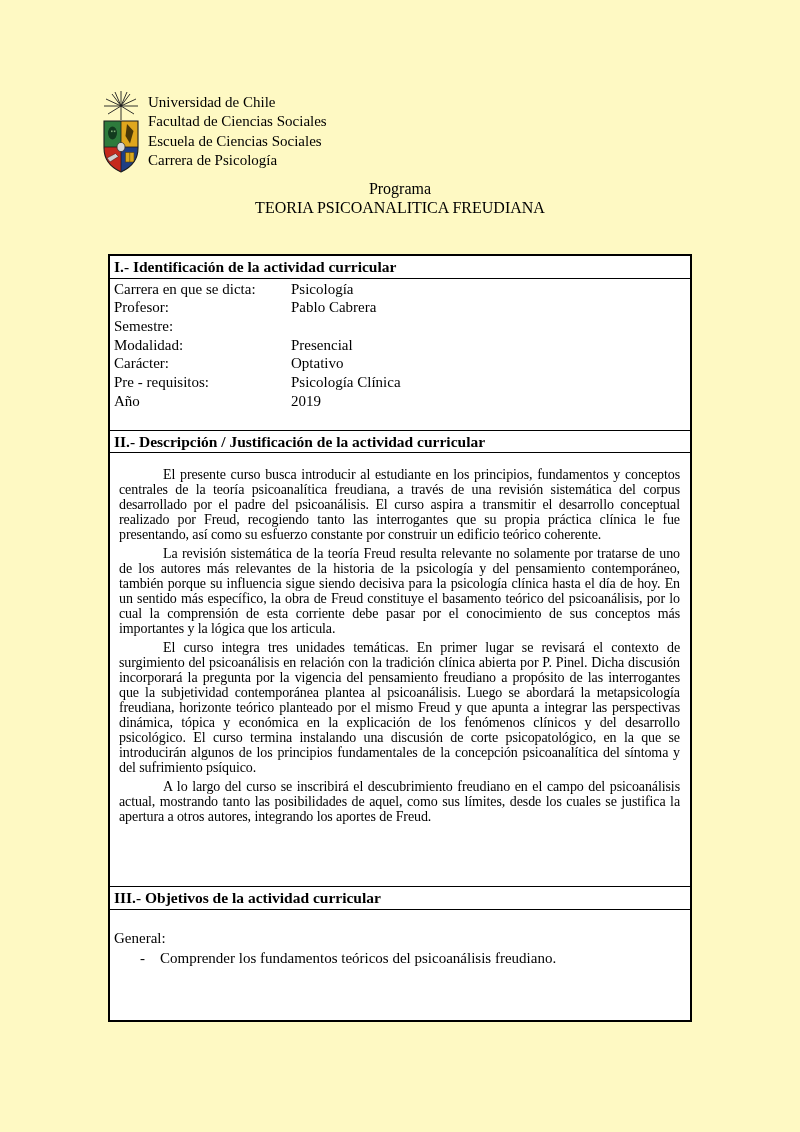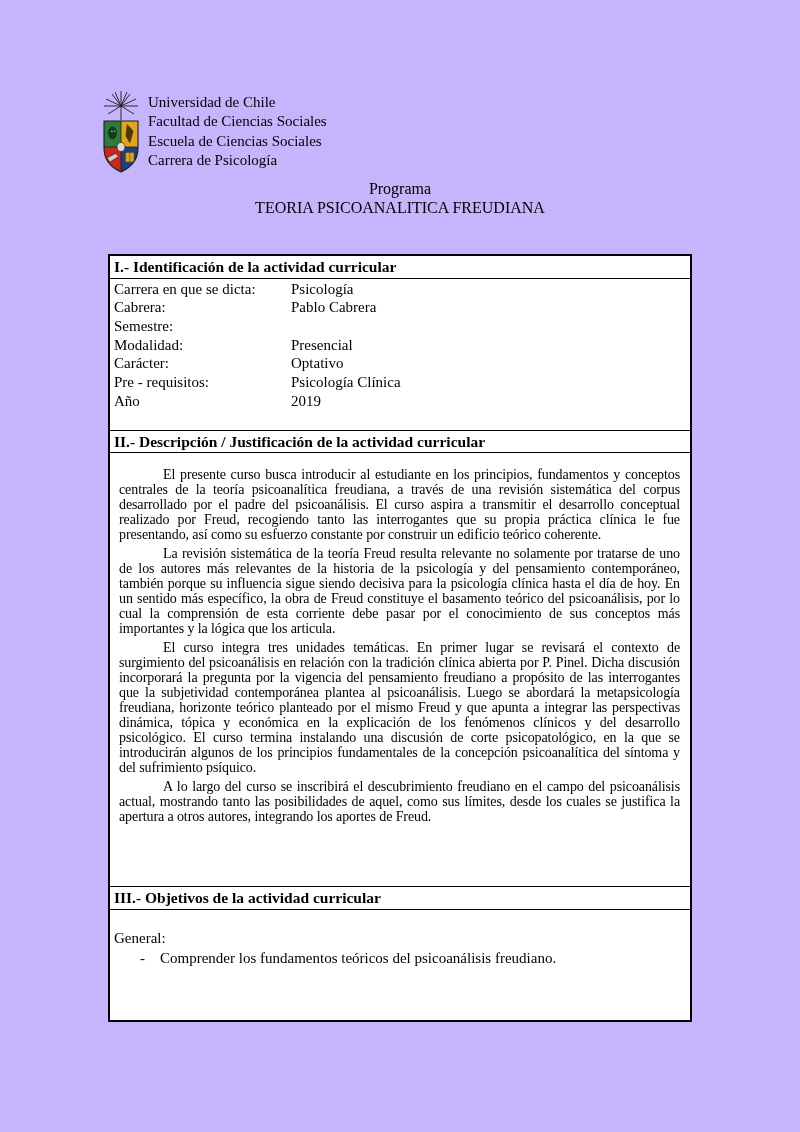--- a/index.html
+++ b/index.html
@@ -1,20 +1,20 @@
 <!DOCTYPE html>
 <html lang="es"><head>
 <meta charset="utf-8">
 <title>Programa</title>
 <style>
   html,body{margin:0;padding:0;background:#ffffff;}
   .page{
     position:relative;
     width:800px;height:1132px;
-    background:#c4b5fd;
+    background:#fef9c3;
     color:#000;
     font-family:"Liberation Serif","DejaVu Serif",serif;
     overflow:hidden;
   }
   
   .logo{position:absolute;left:99px;top:91px;width:44px;height:84px;}
   .inst{position:absolute;left:148px;top:93px;font-size:15px;line-height:19.4px;white-space:nowrap;}
   .titles{position:absolute;left:0;top:180px;width:800px;text-align:center;
           font-weight:normal;font-size:16px;line-height:18.6px;}
   
@@ -111,21 +111,21 @@
   <div class="tbl">
 
     <div class="sec-h">I.- Identificación de la actividad curricular</div>
 
     <div class="sec1-b">
       <div class="frow">
         <span class="flabel">Carrera en que se dicta:</span>
         <span class="fvalue">Psicología</span>
       </div>
       <div class="frow">
-        <span class="flabel">Cabrera:</span>
+        <span class="flabel">Profesor:</span>
         <span class="fvalue">Pablo Cabrera</span>
       </div>
       <div class="frow">
         <span class="flabel">Semestre:</span>
       </div>
       <div class="frow">
         <span class="flabel">Modalidad:</span>
         <span class="fvalue">Presencial</span>
       </div>
       <div class="frow">

